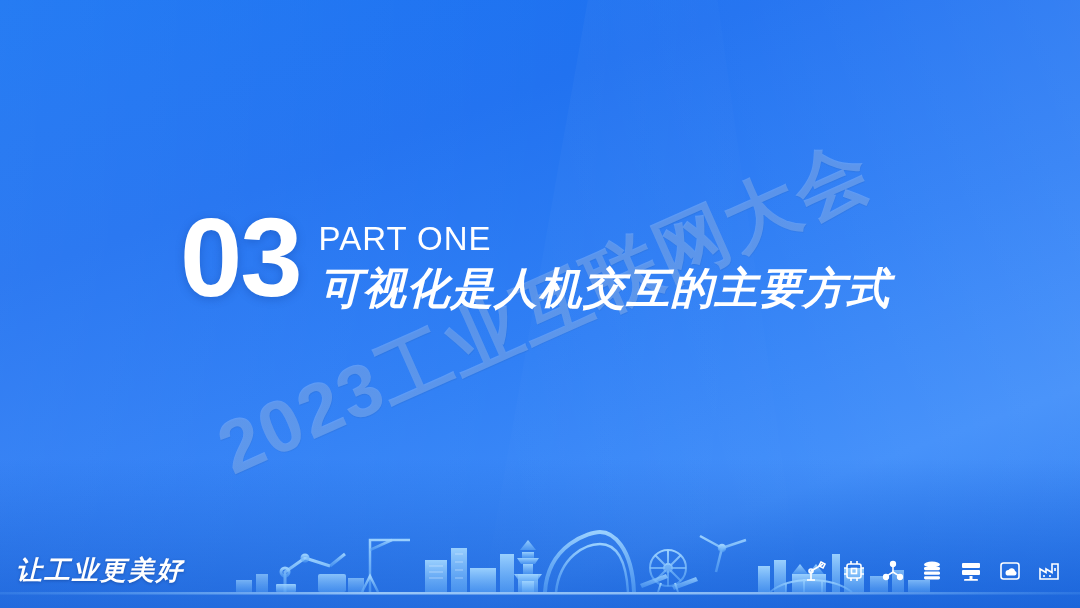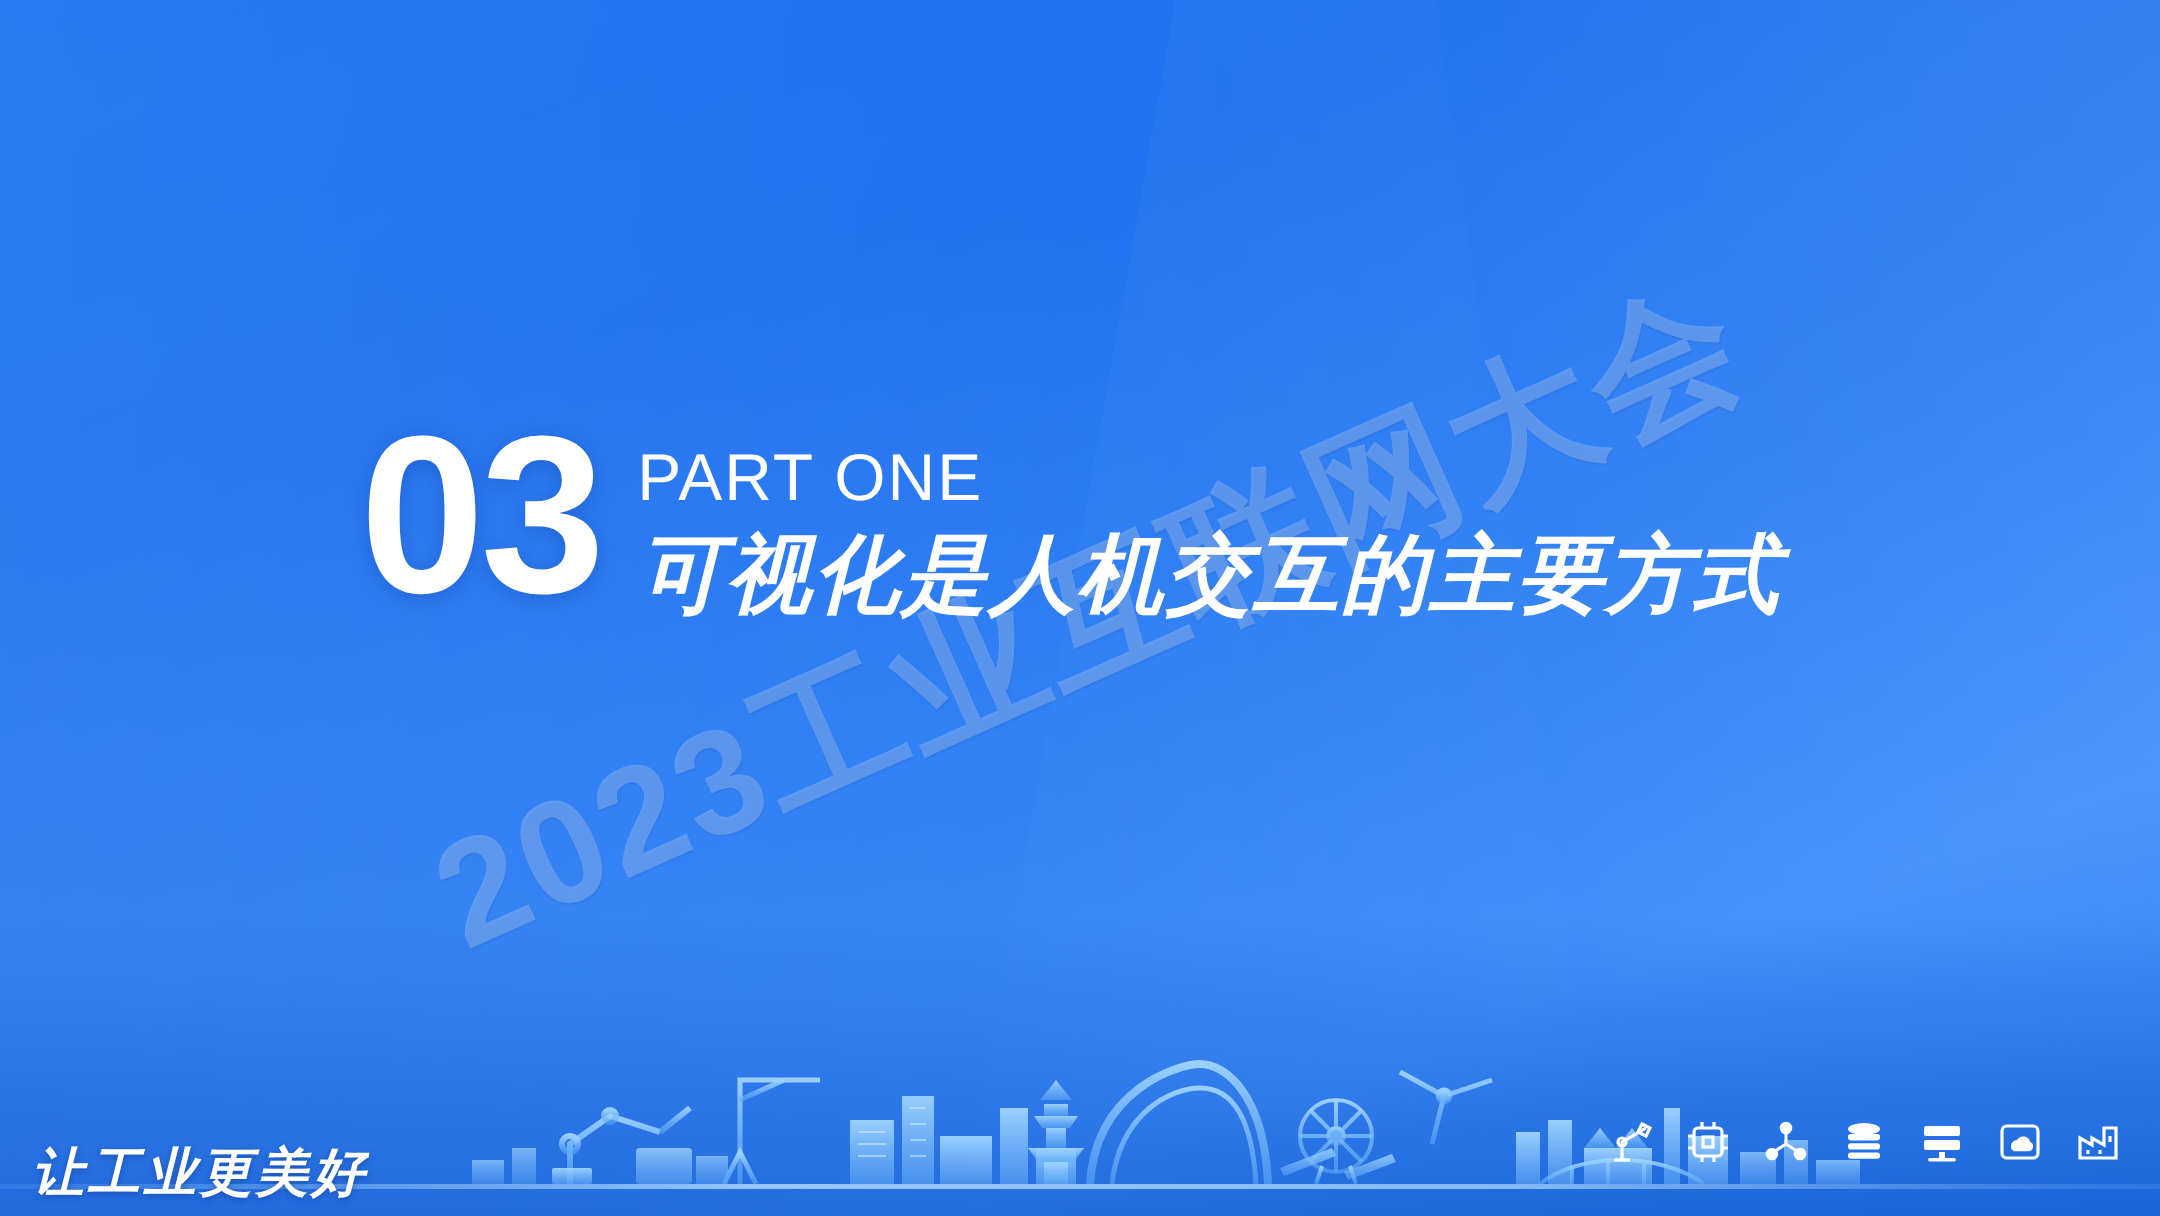--- a/index.html
+++ b/index.html
@@ -114,21 +114,21 @@
     bottom: 0;
     width: 1080px;
     height: 120px;
     pointer-events: none;
   }
 
   
   .slogan {
     position: absolute;
     left: 16px;
-    bottom: 4px;
+    bottom: 20px;
     font-size: 26px;
     font-weight: 700;
     color: #ffffff;
     font-family: "Liberation Serif", serif;
     font-style: italic;
     letter-spacing: 2px;
     text-shadow: 0 1px 3px rgba(0,30,90,0.35);
   }
 
   

